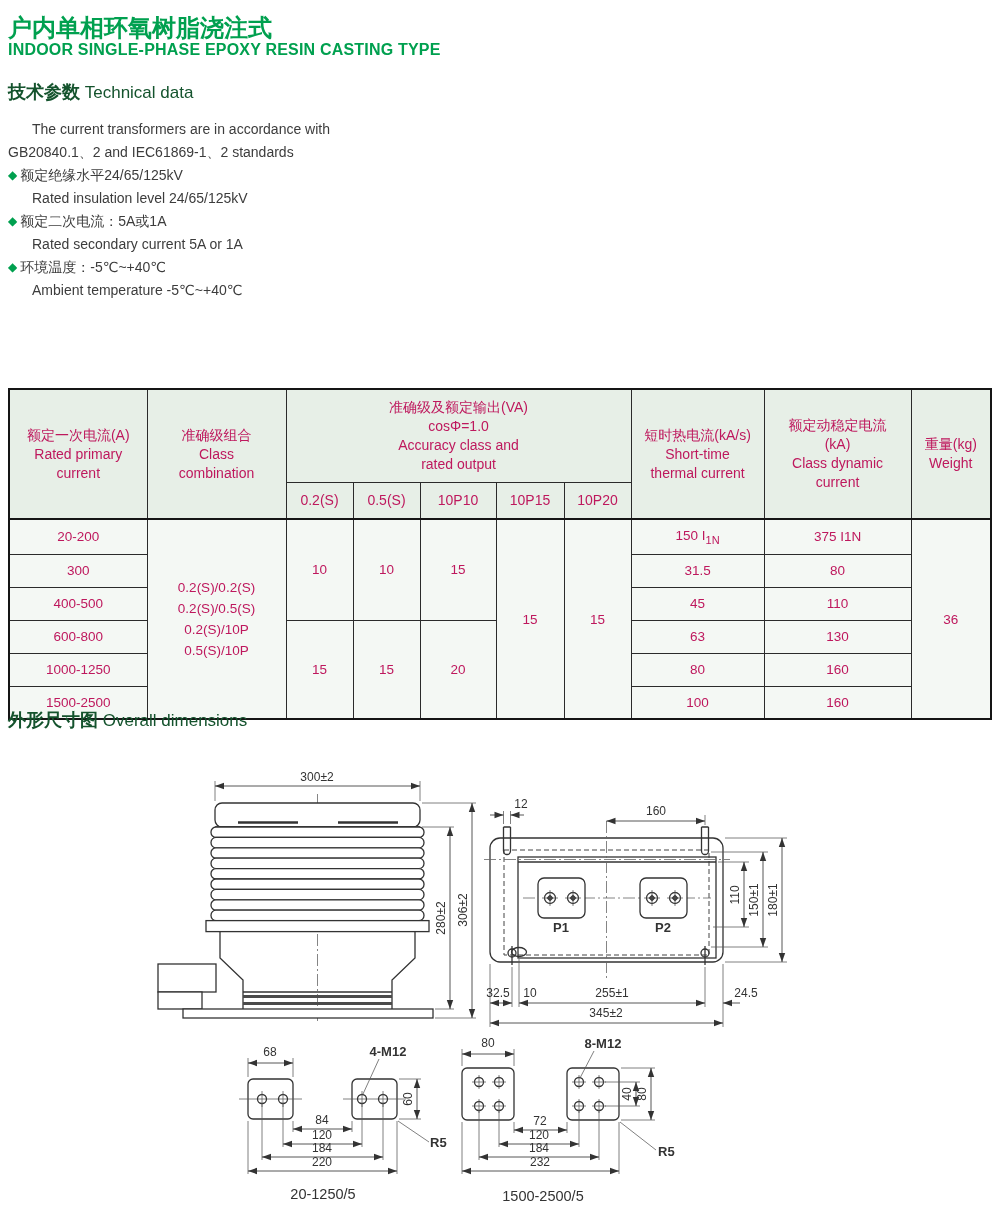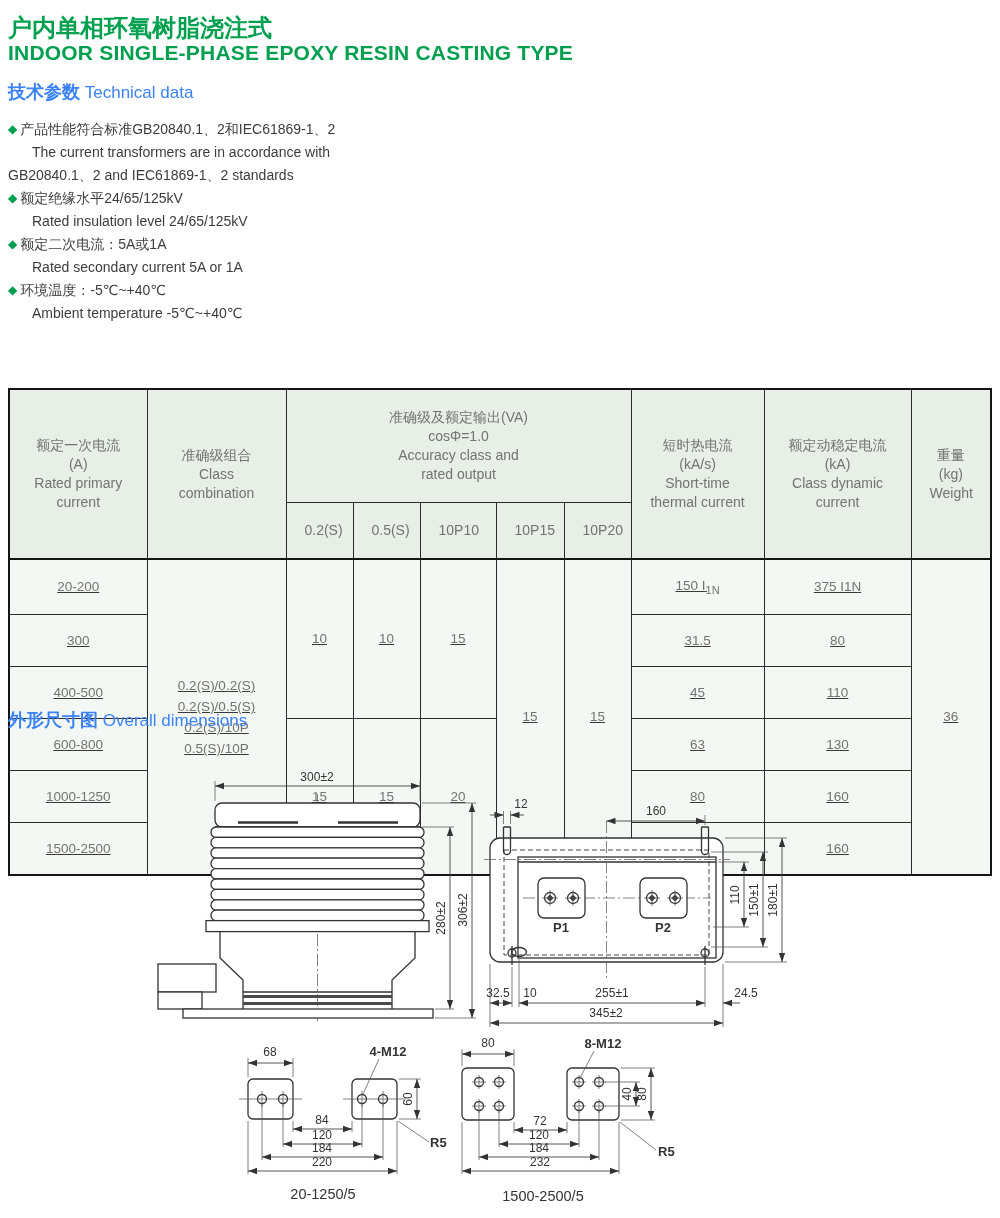--- a/index.html
+++ b/index.html
@@ -3,43 +3,43 @@
 <meta charset="utf-8">
 <style>
   html,body{margin:0;padding:0;}
   body{
     width:1000px;height:1218px;position:relative;background:#ffffff;
     font-family:"Liberation Sans","DejaVu Sans",sans-serif;color:#3a3a3a;overflow:hidden;
   }
   .abs{position:absolute;}
   
   .title-zh{left:8px;top:12px;font-size:24px;font-weight:bold;color:#00a04f;}
-  .title-en{left:8px;top:41px;font-size:21px;font-weight:bold;color:#00a04f;letter-spacing:.2px;}
-  .sec-head{font-size:18px;color:#3b82f6;}
+  .title-en{left:8px;top:41px;font-size:16px;font-weight:bold;color:#00a04f;letter-spacing:.2px;}
+  .sec-head{font-size:18px;color:#14532d;}
   .sec-head .zh{font-weight:bold;}
   .sec-head .en{font-weight:normal;font-size:17px;}
   .tech-head{left:8px;top:80px;}
   .dim-head{left:8px;top:708px;}
   
   .features{left:8px;top:118px;width:560px;font-size:14px;color:#3c3c3c;}
   .feat{height:23px;line-height:23px;white-space:nowrap;}
   .feat.ind{padding-left:24px;}
   .dmd{color:#00a04f;font-size:12px;margin-right:3px;vertical-align:1px;}
   
   .tblwrap{left:8px;top:388px;}
   table.tech{border-collapse:collapse;table-layout:fixed;width:982px;background:#f4f8f4;}
   table.tech th,table.tech td{
     border:1px solid #2b2b2b;text-align:center;vertical-align:middle;
-    padding:18px;font-weight:normal;font-size:14px;color:#737373;
+    padding:8px;font-weight:normal;font-size:14px;color:#be185d;
   }
   table.tech{border:2px solid #151515;}
   table.tech thead th{background:#e7efe7;line-height:19px;}
   table.tech thead tr.main{height:76px;}
   table.tech thead tr.sub{height:30px;}
-  table.tech tbody tr{height:33px;text-decoration:underline;}
+  table.tech tbody tr{height:33px;}
   table.tech tbody tr.first td{border-top:2px solid #151515;}
   table.tech td{font-size:13.5px;}
   td.combo div{line-height:21px;}
   sub.iss{font-size:11px;}
   
   .ol{fill:#ffffff;stroke:#333;stroke-width:1.3;}
   .on{fill:none;stroke:#333;stroke-width:1.3;}
   .dim{fill:none;stroke:#444;stroke-width:0.9;}
   .thin{fill:none;stroke:#555;stroke-width:0.75;}
   .cl{fill:none;stroke:#666;stroke-width:0.8;stroke-dasharray:12 3 2 3;}
@@ -53,21 +53,20 @@
 </style>
 </head>
 <body>
 
 <div class="abs title-zh">户内单相环氧树脂浇注式</div>
 <div class="abs title-en">INDOOR SINGLE-PHASE EPOXY RESIN CASTING TYPE</div>
 
 <div class="abs sec-head tech-head"><span class="zh">技术参数</span><span class="en"> Technical data</span></div>
 
 <div class="abs features">
-  <div class="feat"><span class="dmd">◆</span><span>产品性能符合标准GB20840.1、2和IEC61869-1、2</span></div>
   <div class="feat ind"><span>The current transformers are in accordance with</span></div>
   <div class="feat"><span>GB20840.1、2 and IEC61869-1、2 standards</span></div>
   <div class="feat"><span class="dmd">◆</span><span>额定绝缘水平24/65/125kV</span></div>
   <div class="feat ind"><span>Rated insulation level 24/65/125kV</span></div>
   <div class="feat"><span class="dmd">◆</span><span>额定二次电流：5A或1A</span></div>
   <div class="feat ind"><span>Rated secondary current 5A or 1A</span></div>
   <div class="feat"><span class="dmd">◆</span><span>环境温度：-5℃~+40℃</span></div>
   <div class="feat ind"><span>Ambient temperature -5℃~+40℃</span></div>
 </div>
 

